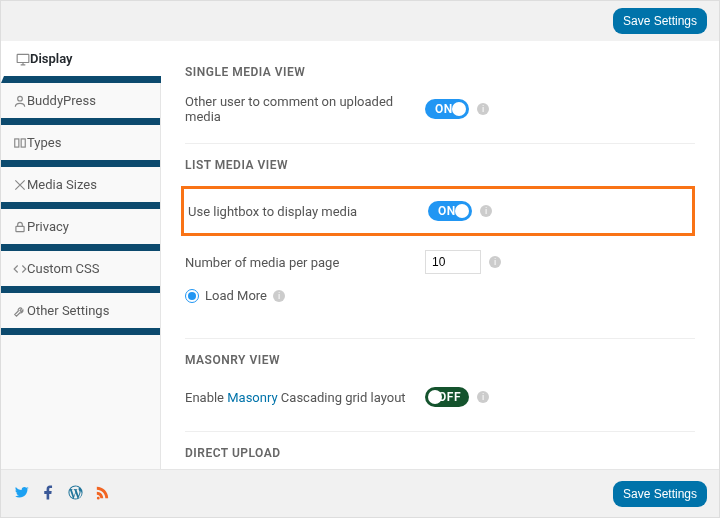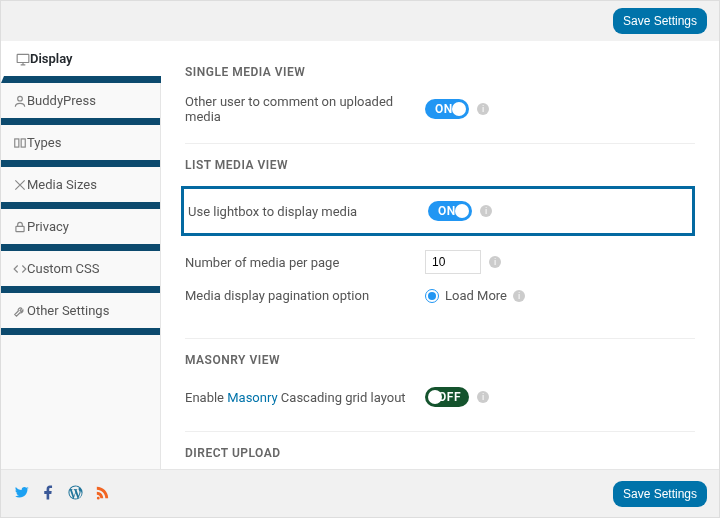--- a/index.html
+++ b/index.html
@@ -29,21 +29,21 @@
   .toggle .tlabel { font-size: 12px; color: #fff; font-weight: 600; padding: 0 6px; letter-spacing: 0.5px; }
   .toggle.on .tlabel { margin-left: 4px; }
   .toggle.off .tlabel { margin-right: 2px; }
   .help-icon { width: 12px; height: 12px; border-radius: 50%; background: #ccc; color: #fff; font-size: 9px; display: inline-flex; align-items: center; justify-content: center; cursor: help; }
   .num-input { width: 56px; height: 24px; border: 1px solid #ddd; padding: 8px 6px; font-size: 12px; }
   .radio-group { display: flex; flex-direction: column; gap: 3px; }
   .radio-row { display: flex; align-items: center; gap: 6px; font-size: 13px; color: #555; }
   .radio { width: 14px; height: 14px; border: 1px solid #999; border-radius: 50%; display: inline-flex; align-items: center; justify-content: center; cursor: pointer; }
   .radio.checked::after { content: ""; width: 8px; height: 8px; background: #2196f3; border-radius: 50%; }
   .radio.checked { border-color: #2196f3; }
-  .highlight-box { border: 3px solid #0369a1; padding: 6px 8px 6px 0; margin-left: -4px; margin-bottom: 10px; }
+  .highlight-box { border: 3px solid #f97316; padding: 6px 8px 6px 0; margin-left: -4px; margin-bottom: 10px; }
   .highlight-box .row { margin-bottom: 0; padding-left: 4px; }
   .footer-bar { height: 48px; display: flex; justify-content: space-between; align-items: center; padding: 0 12px; border-top: 1px solid #e5e5e5; background: #f1f1f1; }
   .social { display: flex; gap: 10px; color: #1da1f2; }
   .social span { cursor: pointer; }
   .social svg { width: 17px; height: 17px; }
   .divider { height: 1px; background: #eee; margin: 18px 0 6px 0; }
 </style>
 </head>
 <body>
 <div class="frame">
@@ -148,21 +148,20 @@
 
       <div class="row">
         <div class="row-label">Number of media per page</div>
         <div class="row-control">
           <input class="num-input" type="text" value="10" style="">
           <span class="help-icon">i</span>
         </div>
       </div>
 
       <div class="row" style="align-items:flex-start;">
-        <div class="row-label">Media display pagination option</div>
         <div class="row-control">
           <div class="radio-group">
             <div class="radio-row">
               <span class="radio checked"></span>
               <span>Load More</span>
               <span class="help-icon">i</span>
             </div>
           </div>
         </div>
       </div>

